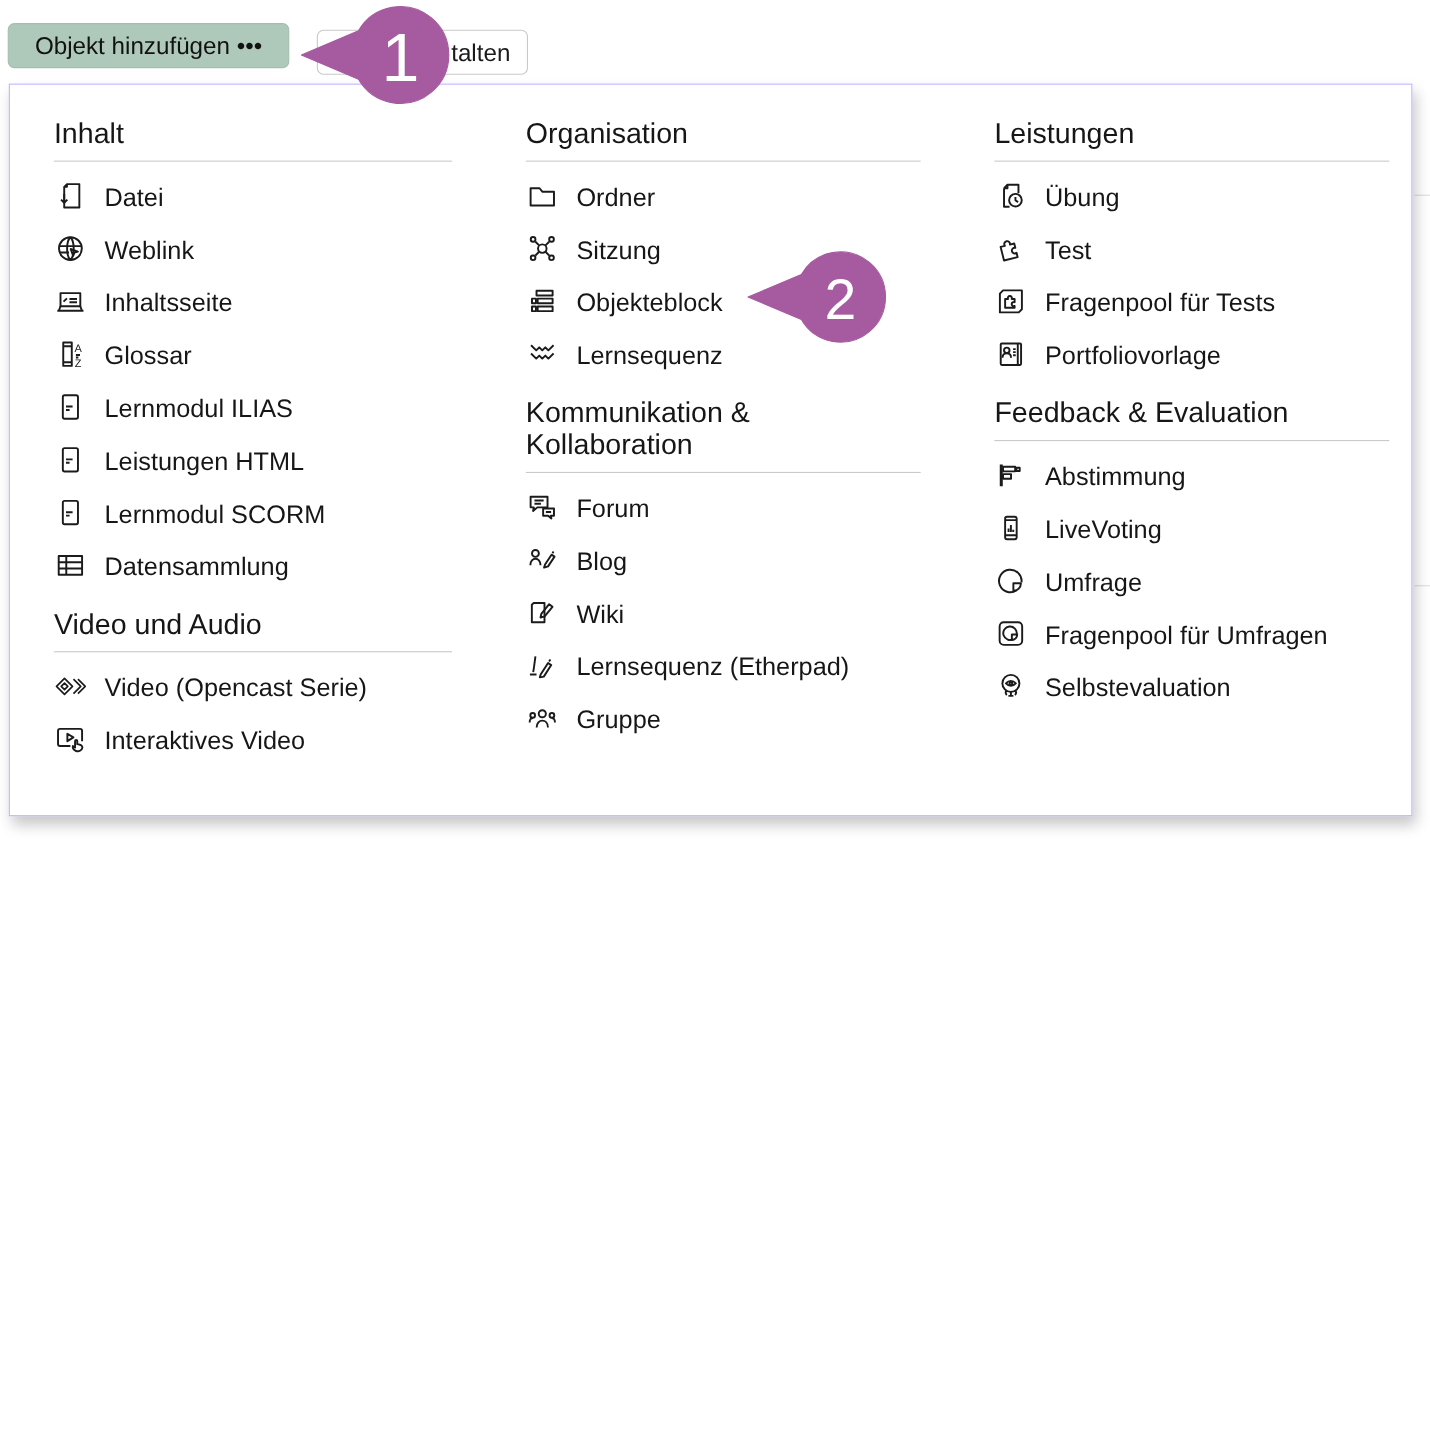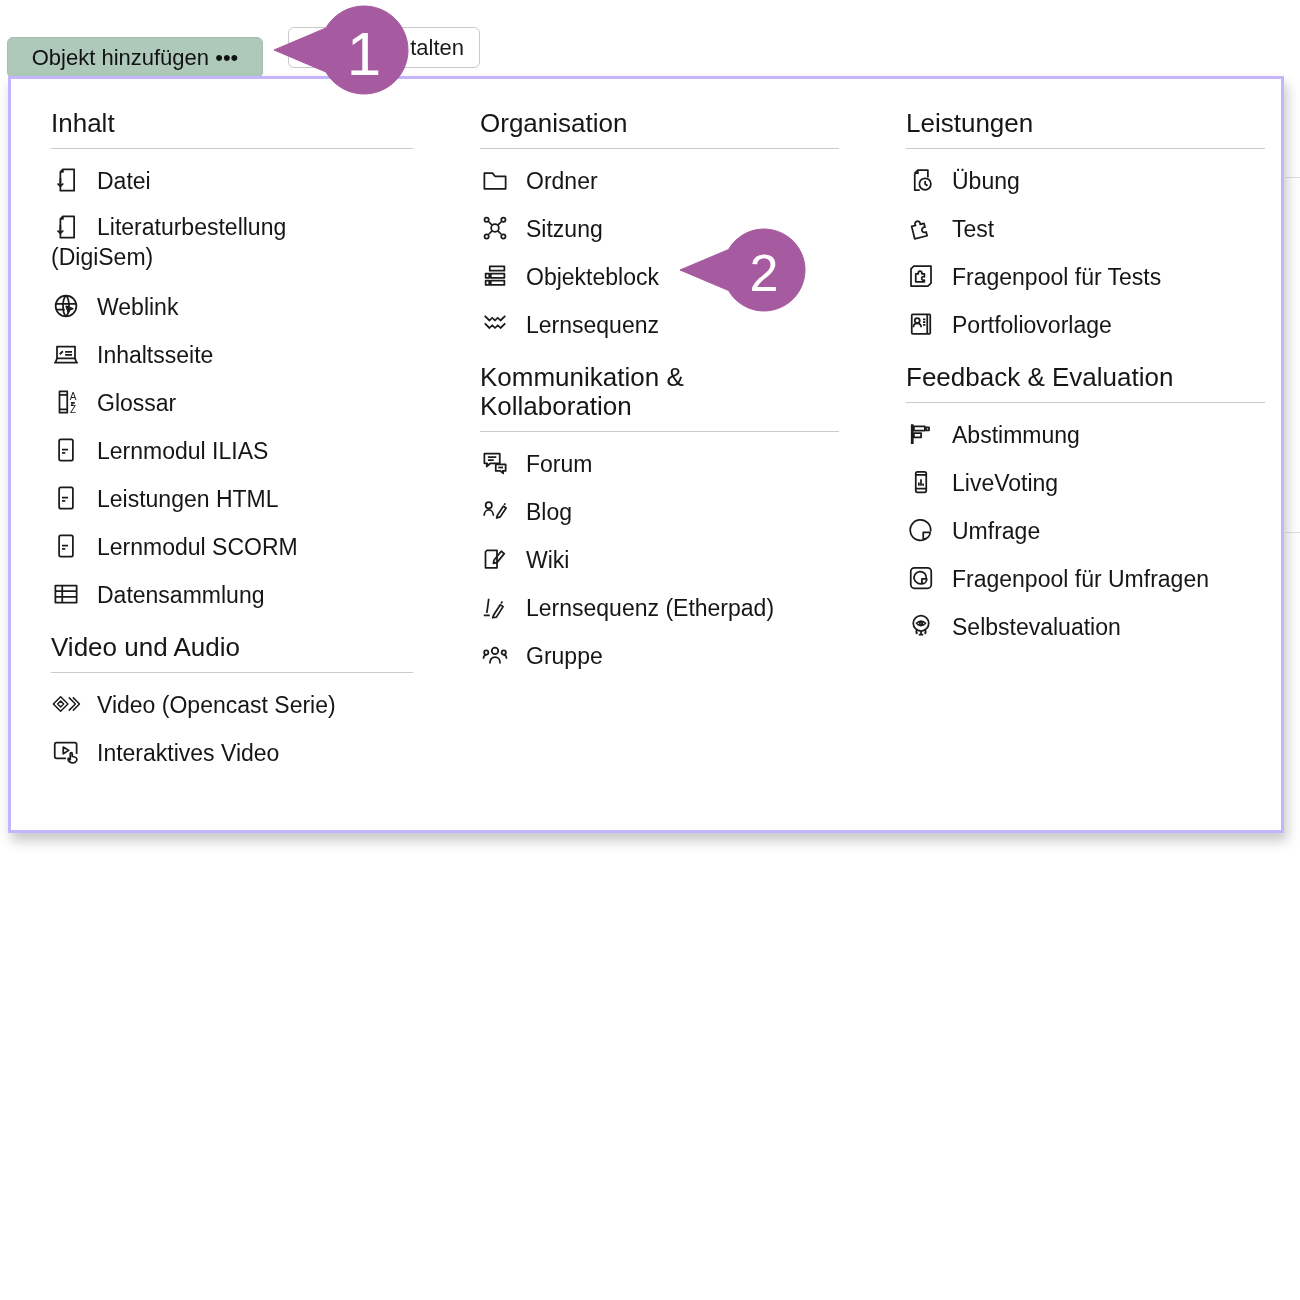--- a/index.html
+++ b/index.html
@@ -3,27 +3,27 @@
 <meta charset="utf-8">
 <style>
   html,body{margin:0;padding:0;}
   body{
     width:1300px;height:1300px;background:#ffffff;position:relative;
     font-family:"Liberation Sans",sans-serif;color:#161616;overflow:hidden;
   }
   
   .btn{position:absolute;box-sizing:border-box;display:flex;align-items:center;
        font-size:22px;border-radius:6px;cursor:pointer;}
-  .btn-green{left:7px;top:37px;width:256px;height:41px;background:#aec9ba;
+  .btn-green{left:7px;top:21px;width:256px;height:41px;background:#aec9ba;
        justify-content:center;color:#121212;border:1px solid #a3bfae;}
   .btn-ghost{left:288px;top:27px;width:192px;height:41px;background:#fff;
        border:1px solid #c9c9c9;justify-content:flex-end;padding-right:15px;color:#1a1a1a;}
   
-  .panel{position:absolute;left:8px;top:76px;width:1276px;height:757px;
-       background:#fff;border:3px solid #c4b5fd;box-sizing:border-box;
+  .panel{position:absolute;left:8px;top:76px;width:1276px;height:666px;
+       background:#fff;border:1px solid #c4b5fd;box-sizing:border-box;
        box-shadow:3px 8px 12px rgba(0,0,0,0.22);
        padding:30px 0 0 40px;display:flex;gap:67px;}
   .col{width:362px;flex:0 0 auto;}
   .col.c2,.col.c3{width:359px;}
   .section h2{font-size:26px;font-weight:400;margin:0 0 15px 0;padding-bottom:10px;
        border-bottom:1px solid #cacaca;line-height:1.12;color:#161616;}
   .section + .section{margin-top:24px;}
   .section ul{list-style:none;margin:0;padding:0;}
   .section li{margin:0 0 17px 0;font-size:23px;display:flex;align-items:flex-end;
        gap:16px;min-height:31px;cursor:pointer;}
@@ -59,29 +59,20 @@
         <li>
           <span class="ic">
             <svg viewBox="0 0 24 24">
                 <path d="M9.5 3.5H18.5V20.5H7.5V5.5Z"></path>
                 <path d="M9.5 3.5V5.5H7.5"></path>
                 <path d="M7.5 10.5V17M5.2 14.8L7.5 17.2L9.8 14.8"></path>
               </svg>
           </span>
           <span>Datei</span>
         </li>
-        <li class="wrap-item">
-          <span class="ic">
-            <svg viewBox="0 0 24 24">
-                <path d="M9.5 3.5H18.5V20.5H7.5V5.5Z"></path>
-                <path d="M9.5 3.5V5.5H7.5"></path>
-                <path d="M7.5 10.5V17M5.2 14.8L7.5 17.2L9.8 14.8"></path>
-              </svg>
-          </span><span>Literaturbestellung (DigiSem)</span>
-        </li>
         <li>
           <span class="ic">
             <svg viewBox="0 0 24 24">
                 <circle cx="12" cy="12" r="8.3"></circle>
                 <path d="M12 3.7C8.8 6.7 8.8 17.3 12 20.3M12 3.7C15.2 6.7 15.2 17.3 12 20.3M3.9 10.2H20.1M4.3 14.8H11"></path>
                 <path d="M12.2 12.3L14 17.2L15 14.9L17.4 14.2Z"></path>
               </svg>
           </span>
           <span>Weblink</span>
         </li>

